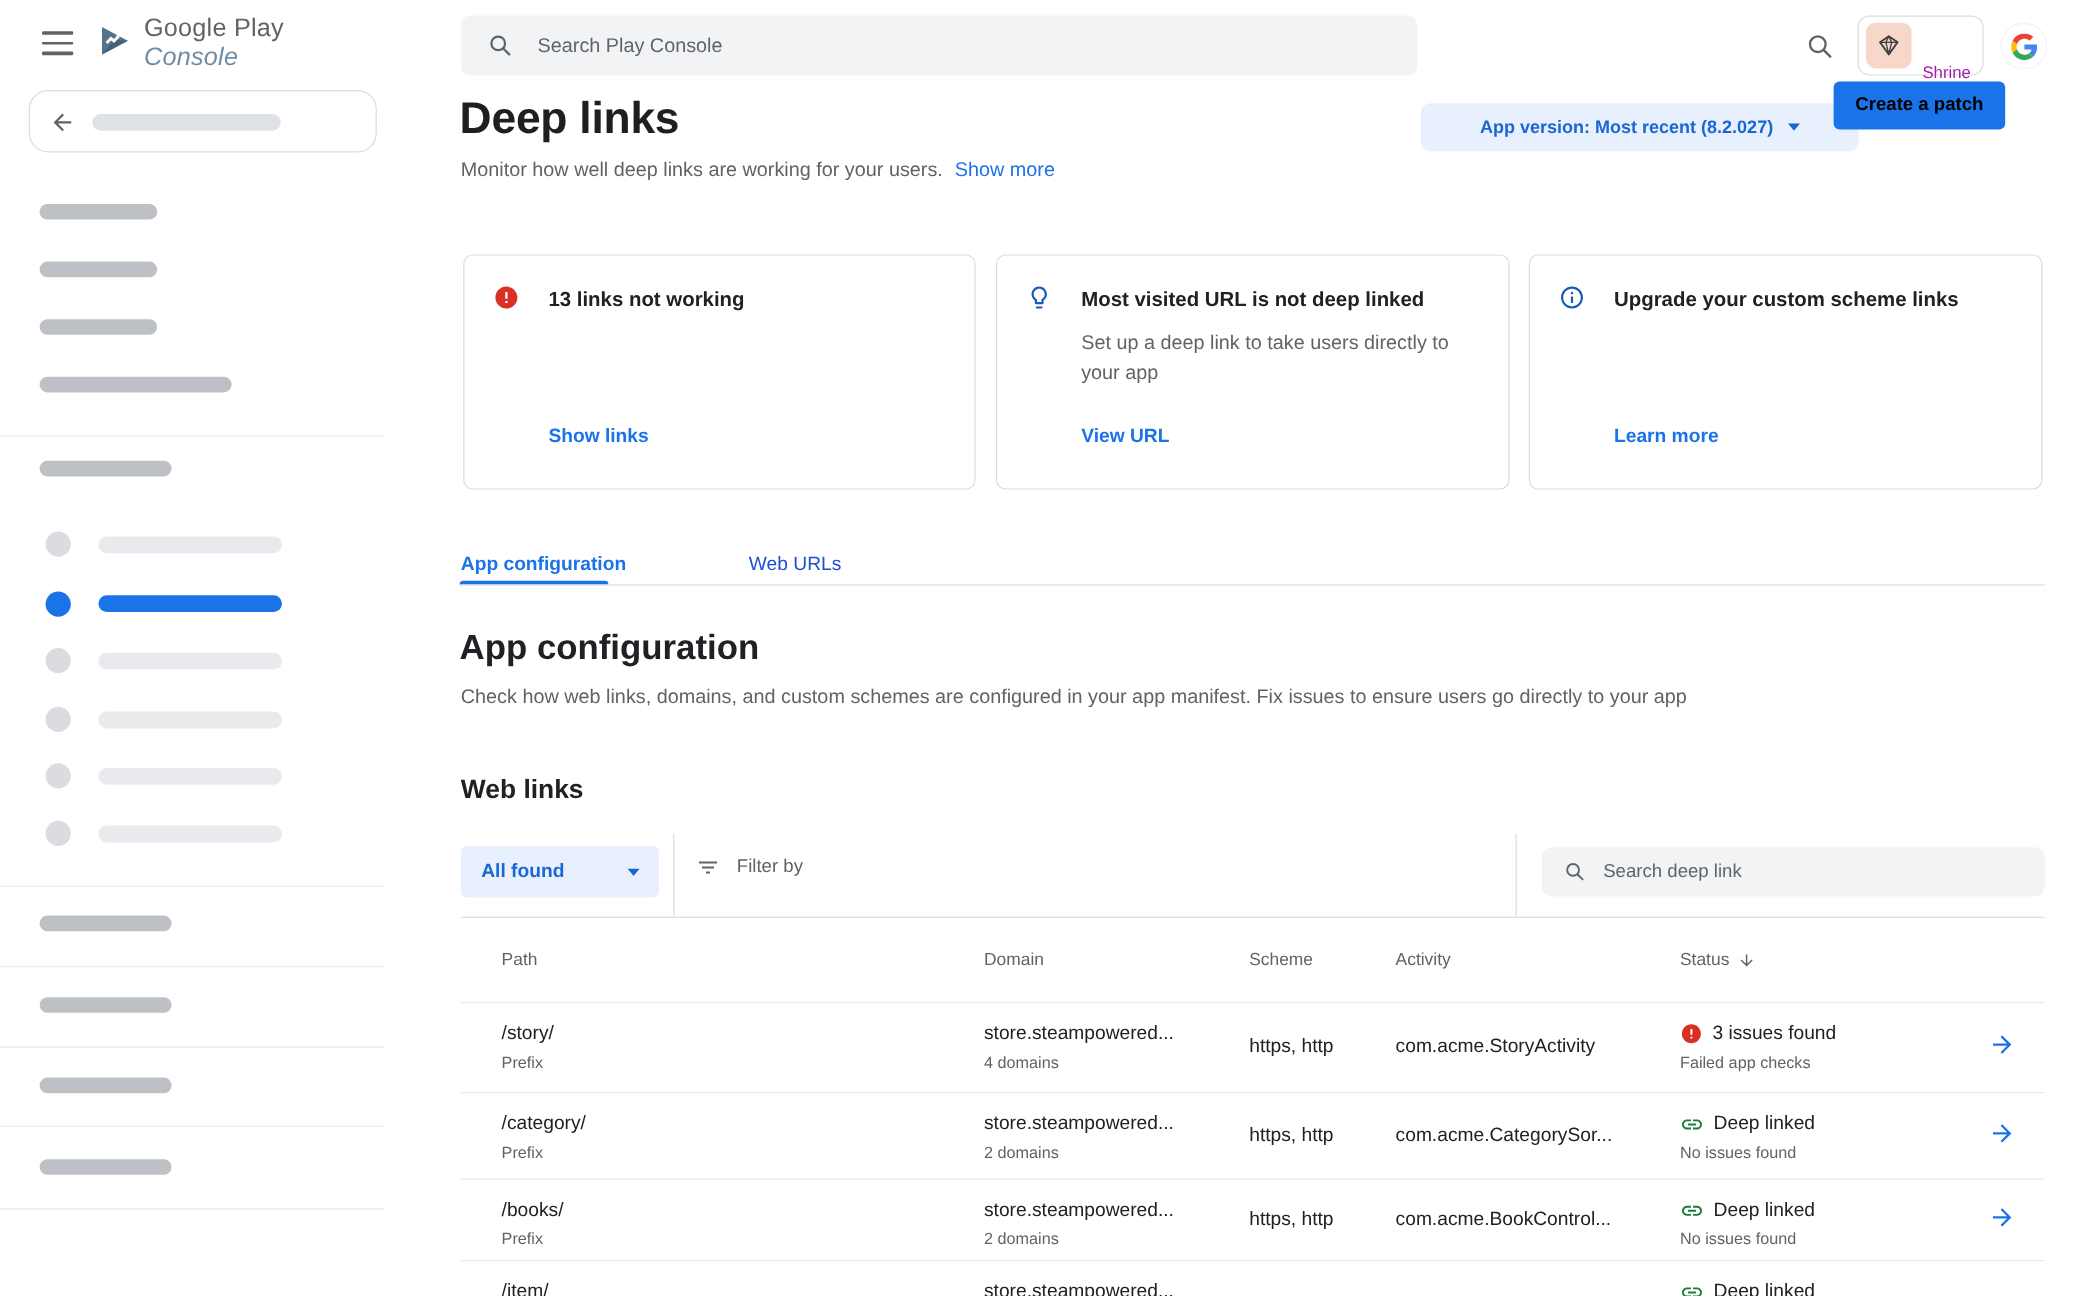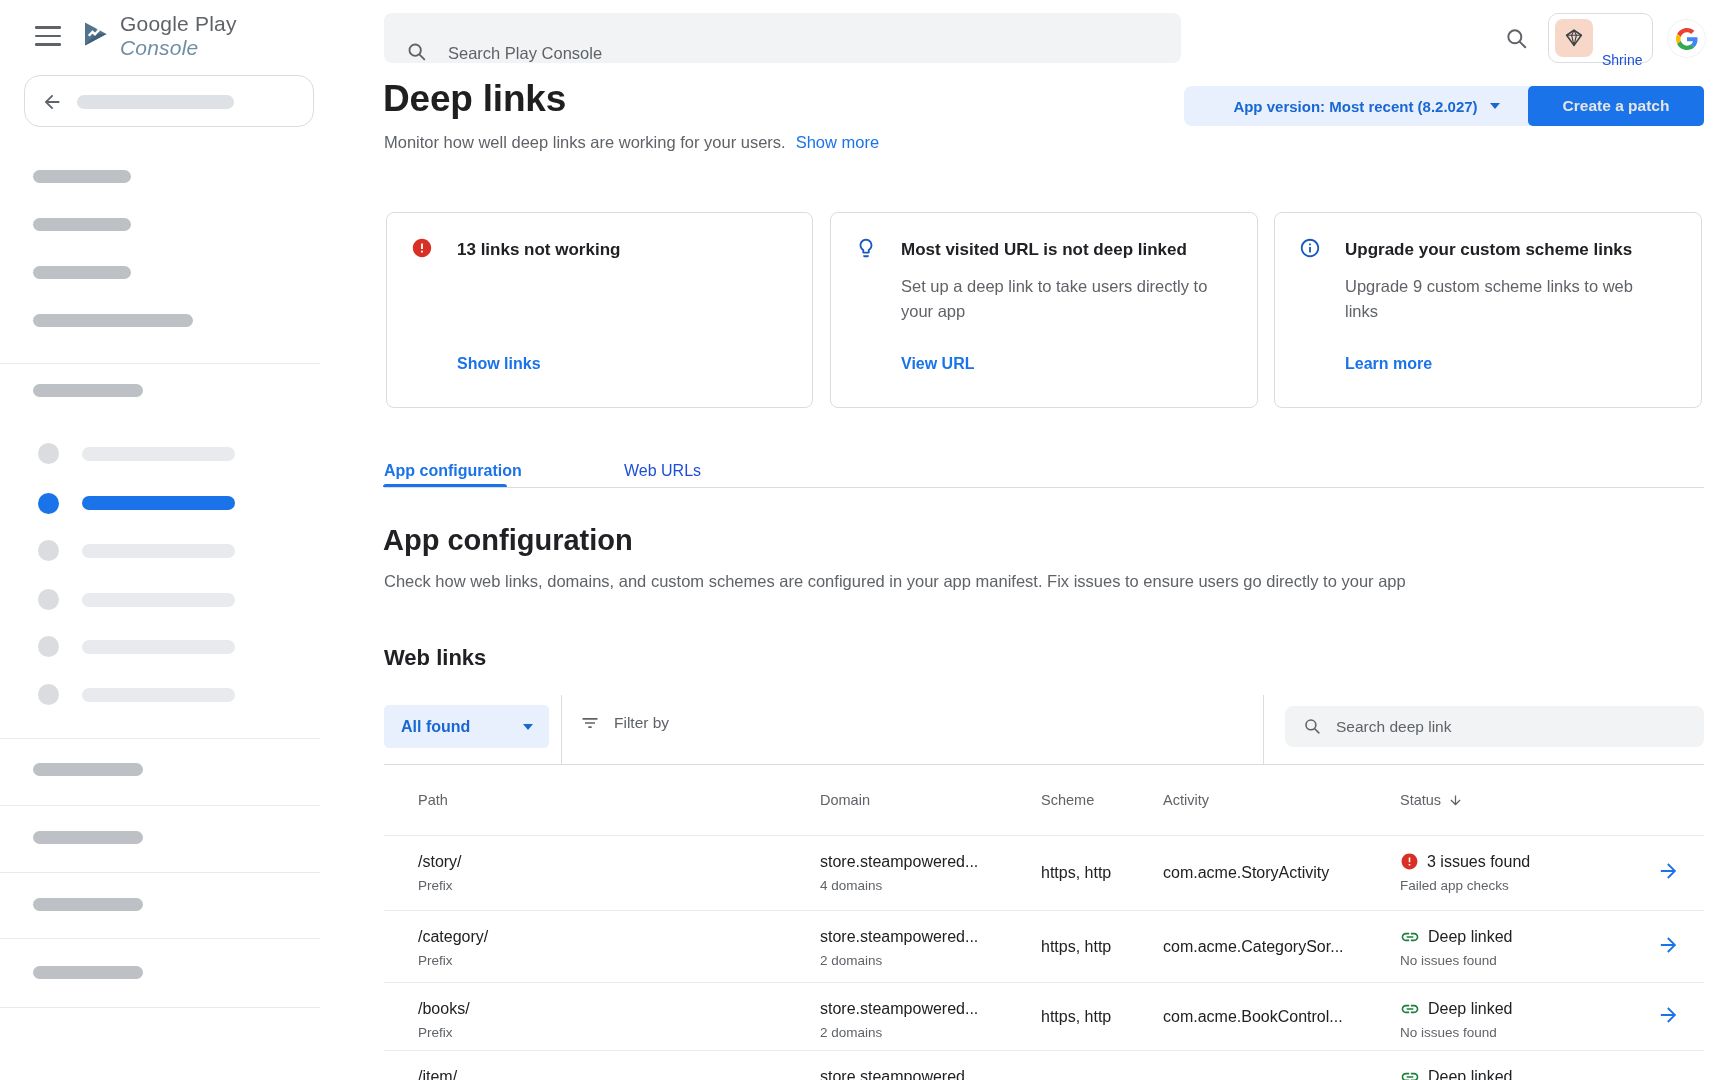--- a/index.html
+++ b/index.html
@@ -23,47 +23,47 @@
   #logo { left:80px; top:18px; height:36px; display:flex; align-items:center; gap:10px; }
   #logo .brand { font-size:21px; letter-spacing:.2px; }
   #logo .gp { color:#5f6368; }
   #logo .con { color:#6e8fa3;font-style:italic; }
 
   #backbox { left:24px; top:75px; width:290px; height:52px; border:1px solid #dadce0; border-radius:16px; cursor:pointer; }
   #backbox .arrow { position:absolute; left:16px; top:15px; }
   #backbox .bar { left:52px; top:19px; width:157px; background:#dee1e5; }
 
   
-  #top-search { left:384px; top:13px; width:797px; height:50px; background:#f1f3f4; border-radius:8px; display:flex; align-items:flex-end; }
+  #top-search { left:384px; top:13px; width:797px; height:50px; background:#f1f3f4; border-radius:8px; display:flex; align-items:center; }
   #top-search svg { margin-left:22px; }
   #top-search input { flex:1; border:none; outline:none; background:transparent; font-family:"Liberation Sans",sans-serif;
                       font-size:16.5px; color:#202124; margin-left:20px; }
   #top-search input::placeholder { color:#5f6368; opacity:1; }
 
   #tr-search { left:1504px; top:26px; width:26px; height:26px; cursor:pointer; }
   #app-chip { left:1548px; top:13px; width:105px; height:50px; border:1px solid #dadce0; border-radius:10px;
               display:flex; align-items:center; cursor:pointer; background:#fff; }
   #app-chip .tile { width:38px; height:38px; border-radius:8px; background:#f7d7c8; margin-left:6px;
                     display:flex; align-items:center; justify-content:center; }
-  #app-chip .nm { font-size:14px; color:#1d4ed8; margin-left:9px;margin-top:44px; }
+  #app-chip .nm { font-size:14px; color:#a21caf; margin-left:9px;margin-top:44px; }
   #g-avatar { left:1668px; top:20px; width:37px; height:37px; border-radius:50%; background:#fff;
               box-shadow:0 0 0 1px #f1f3f4; display:flex; align-items:center; justify-content:center; cursor:pointer; }
 
   
   #page-title { left:383px; top:78px; font-size:37px; font-weight:600; color:#1f1f1f; letter-spacing:-.2px; }
   #subtitle { left:384px; top:133px; font-size:16.5px; color:#5f6368; }
   #show-more { color:#1a73e8; margin-left:10px; cursor:pointer; font-weight:500;margin-top:27px; }
 
   #version-chip { left:1184px; top:86px; width:365px; height:40px; background:#e8f0fe; border-radius:8px;
                   display:flex; align-items:center; justify-content:center; gap:12px; cursor:pointer; }
   #version-chip .txt { font-size:15px; font-weight:600; color:#1967d2; }
   .caret { width:0; height:0; border-left:5.5px solid transparent; border-right:5.5px solid transparent; border-top:6.5px solid #1967d2; }
 
-  #create-patch { left:1528px; top:86px; width:176px; height:40px; background:#1a73e8; border:none; border-radius:5px;
-                  color:#e5e5e5; font-size:15.5px; font-weight:600; font-family:"Liberation Sans",sans-serif; cursor:pointer; }
+  #create-patch { left:1528px; top:68px; width:143px; height:40px; background:#1a73e8; border:none; border-radius:5px;
+                  color:#000000; font-size:15.5px; font-weight:600; font-family:"Liberation Sans",sans-serif; cursor:pointer; }
 
   
   .card { position:absolute; top:212px; height:196px; border:1px solid #dadce0; border-radius:8px; background:#fff; }
   .card .cicon { position:absolute; left:24px; top:24px; }
   .card .ctitle { position:absolute; left:70px; top:27px; font-size:17px; font-weight:600; color:#202124; }
   .card .cbody { position:absolute; left:70px; top:61px; font-size:16.5px; color:#5f6368; line-height:25px; }
   .card .clink { position:absolute; left:70px; top:142px; font-size:16px; font-weight:600; color:#1a73e8; cursor:pointer; }
 
   
   #tabs-border { left:384px; top:487px; width:1320px; height:1px; background:#dadce0; }
@@ -248,21 +248,20 @@
   <div class="clink">View URL</div>
 </div>
 
 <div class="card" style="left:1274px; width:428px;">
   <span class="cicon">
     <svg width="22" height="22" viewBox="0 0 24 24">
         <path fill="#185abc" d="M11 7h2v2h-2zm0 4h2v6h-2zm1-9C6.48 2 2 6.48 2 12s4.48 10 10 10 10-4.48 10-10S17.52 2 12 2zm0 18c-4.41 0-8-3.59-8-8s3.59-8 8-8 8 3.59 8 8-3.59 8-8 8z"></path>
       </svg>
   </span>
   <div class="ctitle">Upgrade your custom scheme links</div>
-  <div class="cbody" style="width:300px;">Upgrade 9 custom scheme links to web links</div>
   <div class="clink">Learn more</div>
 </div>
 
 <div class="tab" style="left:384px; color:#1a73e8; font-weight:600;">App configuration</div>
 <div class="tab" style="left:624px; color:#1d4ed8;">Web URLs</div>
 <div id="tab-underline" class="abs"></div>
 <div id="tabs-border" class="abs"></div>
 
 <h2 id="sec-heading" class="abs">App configuration</h2>
 <div id="sec-desc" class="abs">Check how web links, domains, and custom schemes are configured in your app manifest. Fix issues to ensure users go directly to your app</div>

